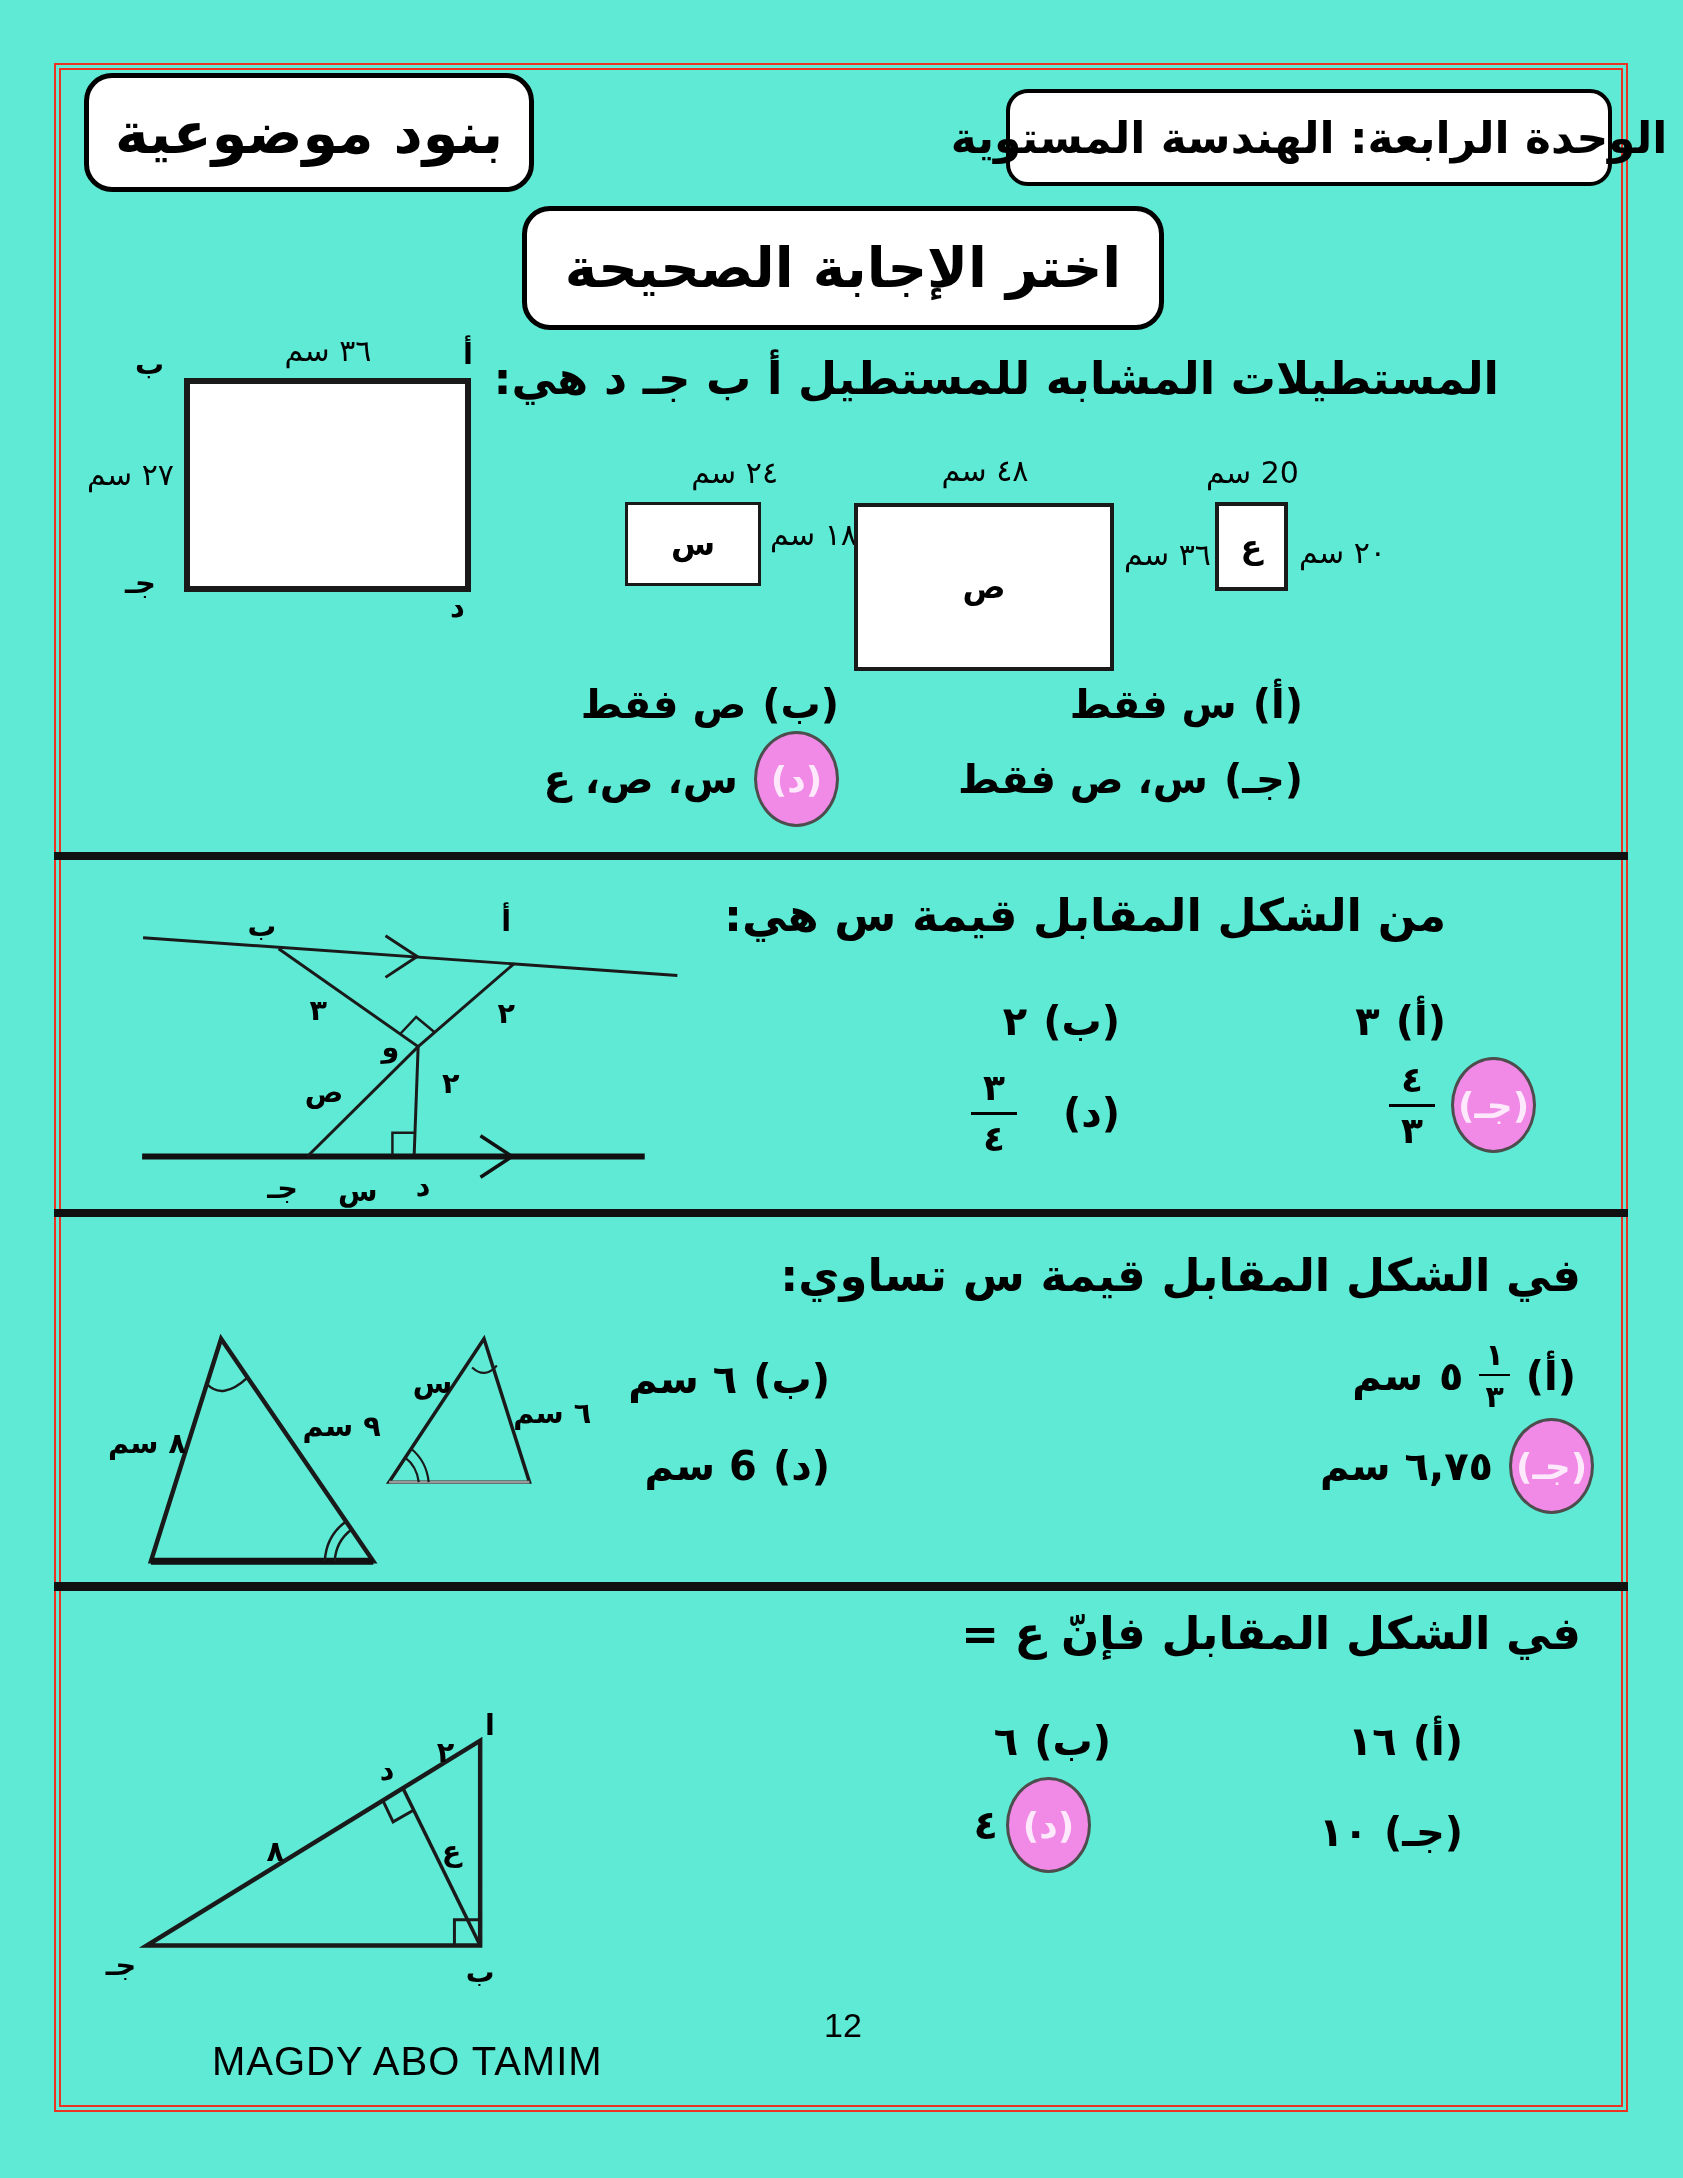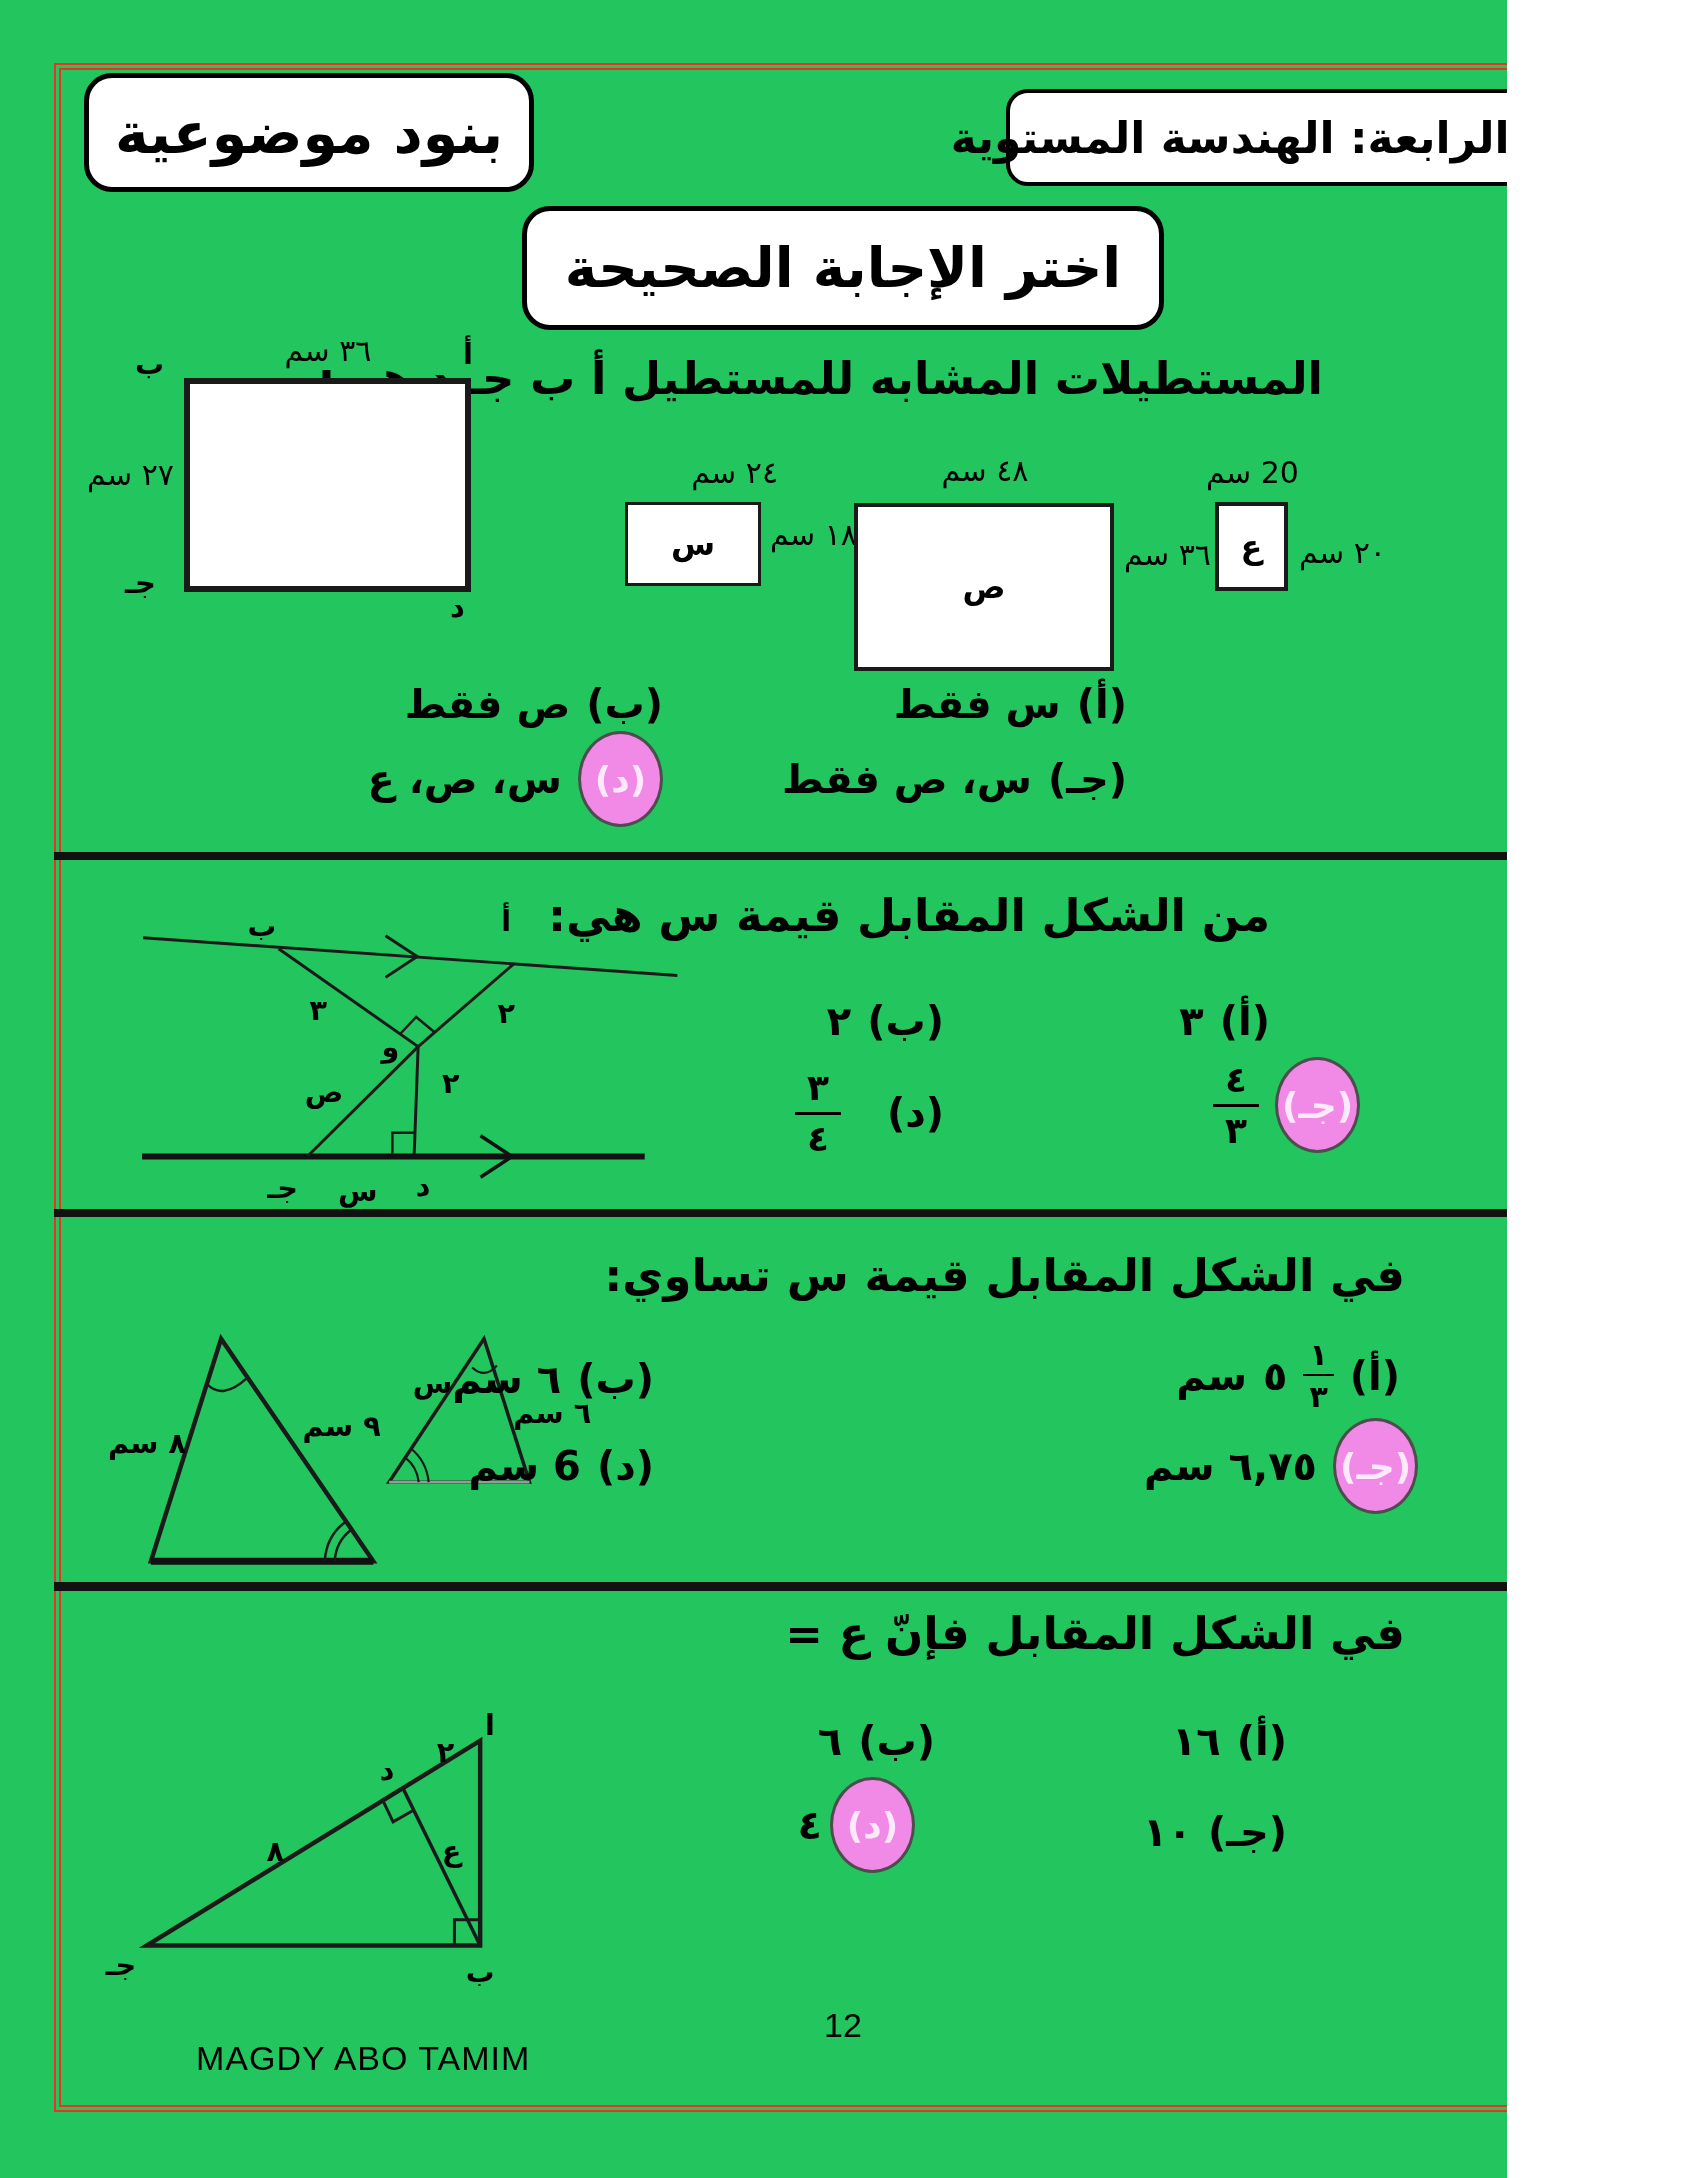--- a/index.html
+++ b/index.html
@@ -1,16 +1,16 @@
 <!DOCTYPE html>
 <html lang="ar"><head>
 <meta charset="utf-8">
 <style>
   html,body{margin:0;padding:0;background:#fff;}
-  .page{position:relative;width:1507px;height:2178px;background:#22c55e;overflow:hidden;
+  .page{position:relative;width:1683px;height:2178px;background:#5eead4;overflow:hidden;
         font-family:"DejaVu Sans",sans-serif;color:#000;}
   .page-border{position:absolute;left:54px;top:63px;width:1574px;height:2049px;
         border:7px double #ea3323;box-sizing:border-box;}
   .hbox{position:absolute;display:flex;align-items:center;justify-content:center;
         border:5px solid #000;border-radius:28px;background:#fff;box-sizing:border-box;
         font-weight:bold;white-space:nowrap;}
   .badge{left:84px;top:73px;width:450px;height:119px;font-size:57px;}
   .unit{left:1006px;top:89px;width:606px;height:97px;font-size:44px;border-width:4px;border-radius:22px;}
   .title{left:522px;top:206px;width:642px;height:124px;font-size:55px;}
   .divider{position:absolute;left:54px;width:1574px;height:8px;background:#111;}
@@ -25,21 +25,21 @@
   .frac .den{padding-top:5px;}
   .frac.small{font-size:30px;}
   .frac.small .num{padding:0 6px 3px;border-bottom:2px solid #000;}
   .rect{position:absolute;border:3px solid #1a1a1a;box-sizing:border-box;background:#fff;
         display:flex;align-items:center;justify-content:center;font-size:32px;font-weight:bold;}
   .dim{position:absolute;font-size:30px;white-space:nowrap;direction:rtl;}
   .pt{position:absolute;font-size:29px;font-weight:bold;direction:rtl;}
   .fig{position:absolute;}
   .fig text{font-family:"DejaVu Sans",sans-serif;font-weight:bold;font-size:29px;}
   .footer-num{position:absolute;left:824px;top:2006px;font-family:"Liberation Sans",sans-serif;font-size:34px;}
-  .footer-name{position:absolute;left:196px;top:2039px;font-family:"Liberation Sans",sans-serif;font-size:34px;letter-spacing:1px;}
+  .footer-name{position:absolute;left:212px;top:2039px;font-family:"Liberation Sans",sans-serif;font-size:40px;letter-spacing:1px;}
 </style>
 </head>
 <body>
 
 <div class="page">
   <div class="page-border"></div>
 
   <div class="hbox badge">
     <span>بنود موضوعية</span>
   </div>

